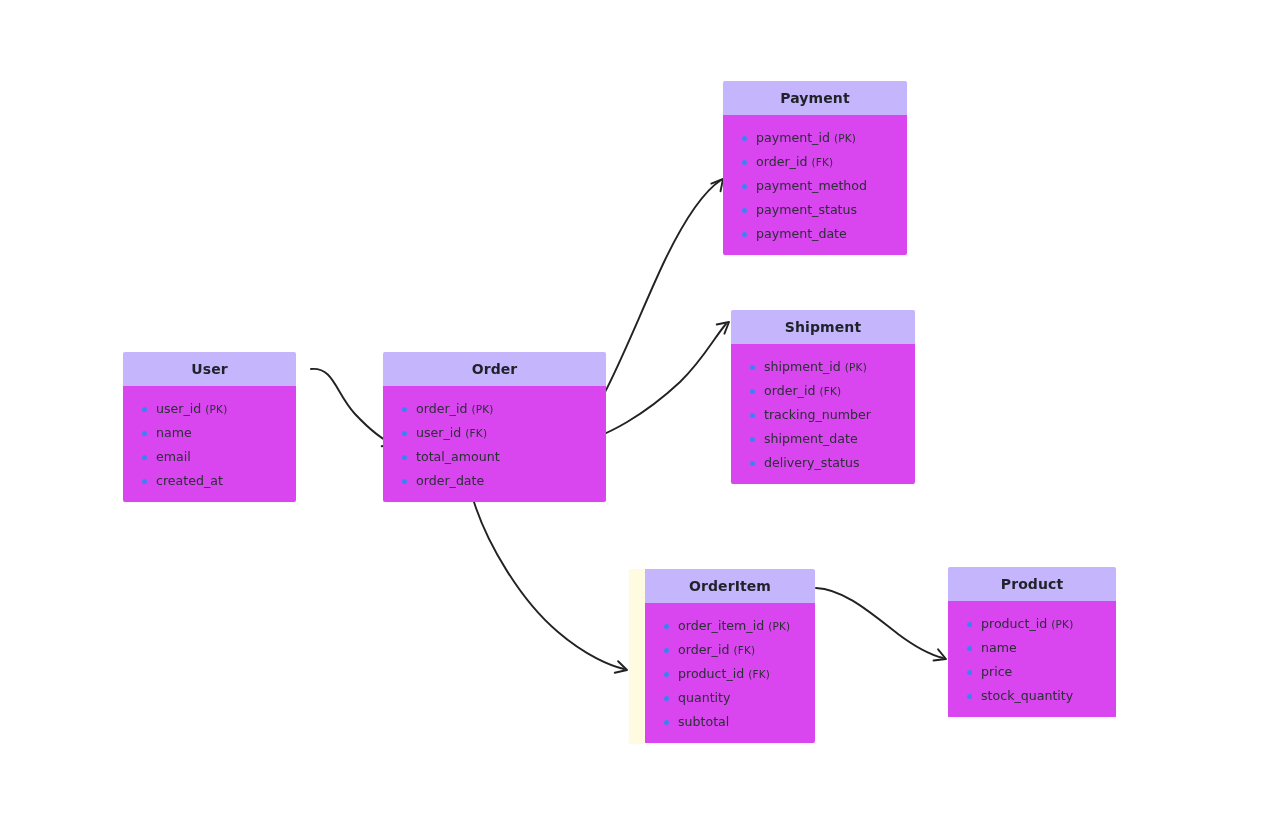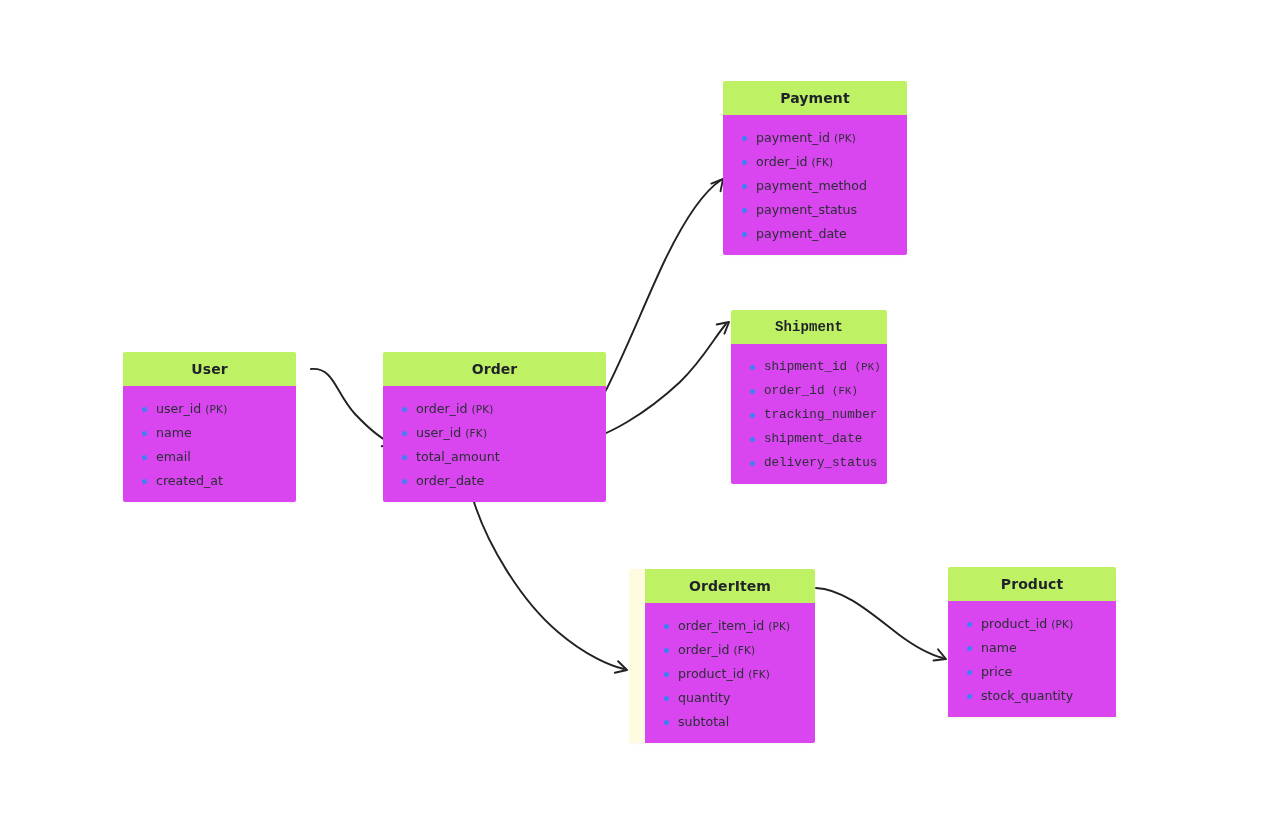--- a/index.html
+++ b/index.html
@@ -34,21 +34,21 @@
   .entity {
     position: absolute;
     z-index: 2;
     box-sizing: border-box;
     border-radius: 2px;
     overflow: hidden;
     background: #fefbe0;
     box-shadow: 0 1px 2px rgba(0,0,0,0.04);
   }
   .entity-header {
-    background: #bef264;
+    background: #c4b5fd;
     color: #1f2329;
     text-align: center;
     font-size: 14px;
     font-weight: 700;
     letter-spacing: 0.1px;
     line-height: 34px;
     height: 34px;
   }
   .entity-body {
     padding: 14px 0 12px 0;
@@ -141,21 +141,21 @@
         <div class="entity-body">
           <ul class="field-list">
             <li class="field"><span class="bullet"></span><span>payment_id</span> <span class="key-tag">(PK)</span></li>
             <li class="field"><span class="bullet"></span><span>order_id</span> <span class="key-tag">(FK)</span></li>
             <li class="field"><span class="bullet"></span><span>payment_method</span></li>
             <li class="field"><span class="bullet"></span><span>payment_status</span></li>
             <li class="field"><span class="bullet"></span><span>payment_date</span></li>
           </ul>
         </div>
       </div>
-      <div class="entity" style="left: 731px; top: 310px; width: 156px; min-height: 164px; font-family: Liberation Mono, monospace;">
+      <div class="entity" style="left: 731px; top: 310px; width: 184px; min-height: 164px;">
         <div class="entity-header">Shipment</div>
         <div class="entity-body">
           <ul class="field-list">
             <li class="field"><span class="bullet"></span><span>shipment_id</span> <span class="key-tag">(PK)</span></li>
             <li class="field"><span class="bullet"></span><span>order_id</span> <span class="key-tag">(FK)</span></li>
             <li class="field"><span class="bullet"></span><span>tracking_number</span></li>
             <li class="field"><span class="bullet"></span><span>shipment_date</span></li>
             <li class="field"><span class="bullet"></span><span>delivery_status</span></li>
           </ul>
         </div>

